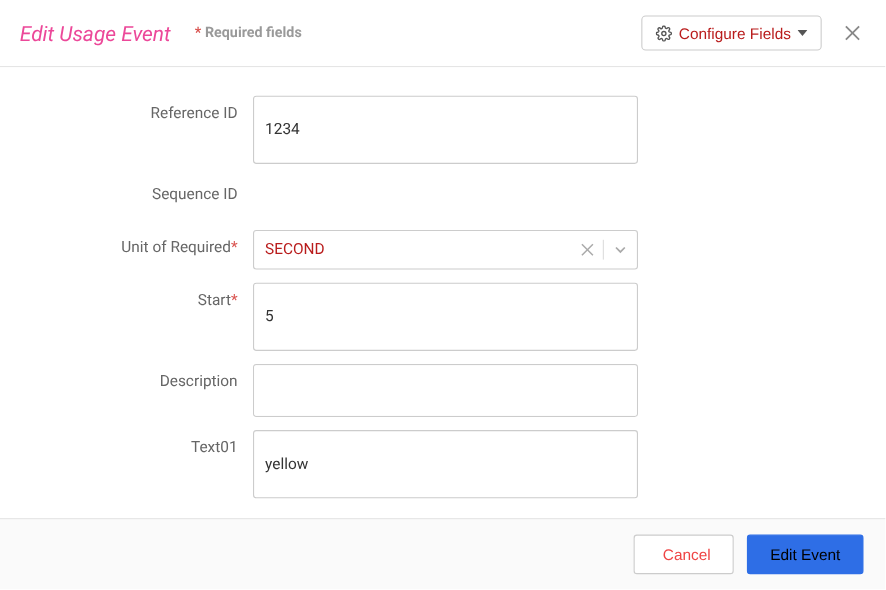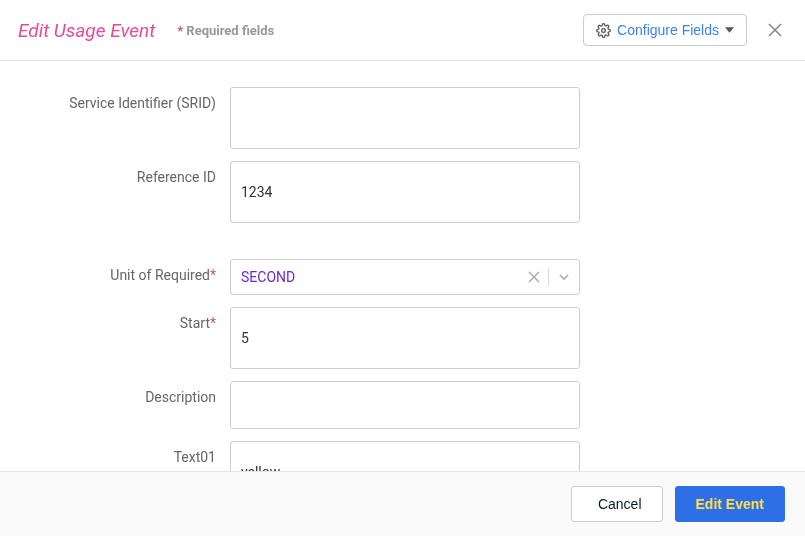--- a/index.html
+++ b/index.html
@@ -42,21 +42,21 @@
     }
     .configure-btn {
       display: inline-flex;
       align-items: center;
       gap: 6px;
       border: 1px solid #ccc;
       border-radius: 4px;
       background: #fff;
       padding: 7px 12px;
       font-size: 14px;
-      color: #3b82f6;
+      color: #b91c1c;
       cursor: pointer;
       margin-right: 16px;
     }
     .close-btn {
       background: none;
       border: none;
       cursor: pointer;
       padding: 4px;
       display: flex;
       align-items: center;
@@ -113,21 +113,21 @@
       border-radius: 3px;
       display: flex;
       align-items: center;
       padding: 0 8px 0 10px;
       height: 36px;
       background: #fff;
     }
     .select-value {
       flex: 1;
       font-size: 14px;
-      color: #6d28d9;
+      color: #b91c1c;
     }
     .select-actions {
       display: flex;
       align-items: center;
       gap: 8px;
       color: #aaa;
     }
     .select-divider {
       width: 1px;
       height: 18px;
@@ -152,28 +152,27 @@
     .btn {
       padding: 9px 20px;
       border-radius: 3px;
       font-size: 14px;
       cursor: pointer;
       border: 1px solid transparent;
     }
     .btn-default {
       background: #fff;
       border-color: #ccc;
-      color: #0f172a;
+      color: #ef4444;
       padding-left: 26px;
     }
     .btn-primary {
       background: #2e6ee6;
-      color: #fde047;
+      color: #000000;
       border-color: #2e6ee6;
-      font-weight: bold;
     }
     .icon-svg {
       display: block;
     }
   </style>
 </head>
 <body>
 
 <div class="header">
   <h1 class="title">Edit Usage Event</h1>
@@ -201,35 +200,30 @@
       <svg class="icon-svg" width="16" height="16" viewBox="0 0 16 16" stroke="#888" stroke-width="1.6">
         <line x1="2" y1="2" x2="14" y2="14"></line>
           <line x1="14" y1="2" x2="2" y2="14"></line>
       </svg>
     </span>
   </button>
 </div>
 
 <div class="form-area">
 
-  <div class="form-row">
-    <label class="form-label">Service Identifier (SRID)</label>
-    <div class="form-control">
-      <input type="text" class="readonly" readonly="" value="" style="">
-    </div>
-  </div>
 
   <div class="form-row">
     <label class="form-label">Reference ID</label>
     <div class="form-control">
       <input type="text" value="1234" style="">
     </div>
   </div>
 
   <div class="form-row">
+    <label class="form-label">Sequence ID</label>
   </div>
 
   <div class="form-row">
   </div>
 
   <div class="form-row">
     <label class="form-label">
       <span>Unit of Required</span><span class="req">*</span>
     </label>
     <div class="form-control">

